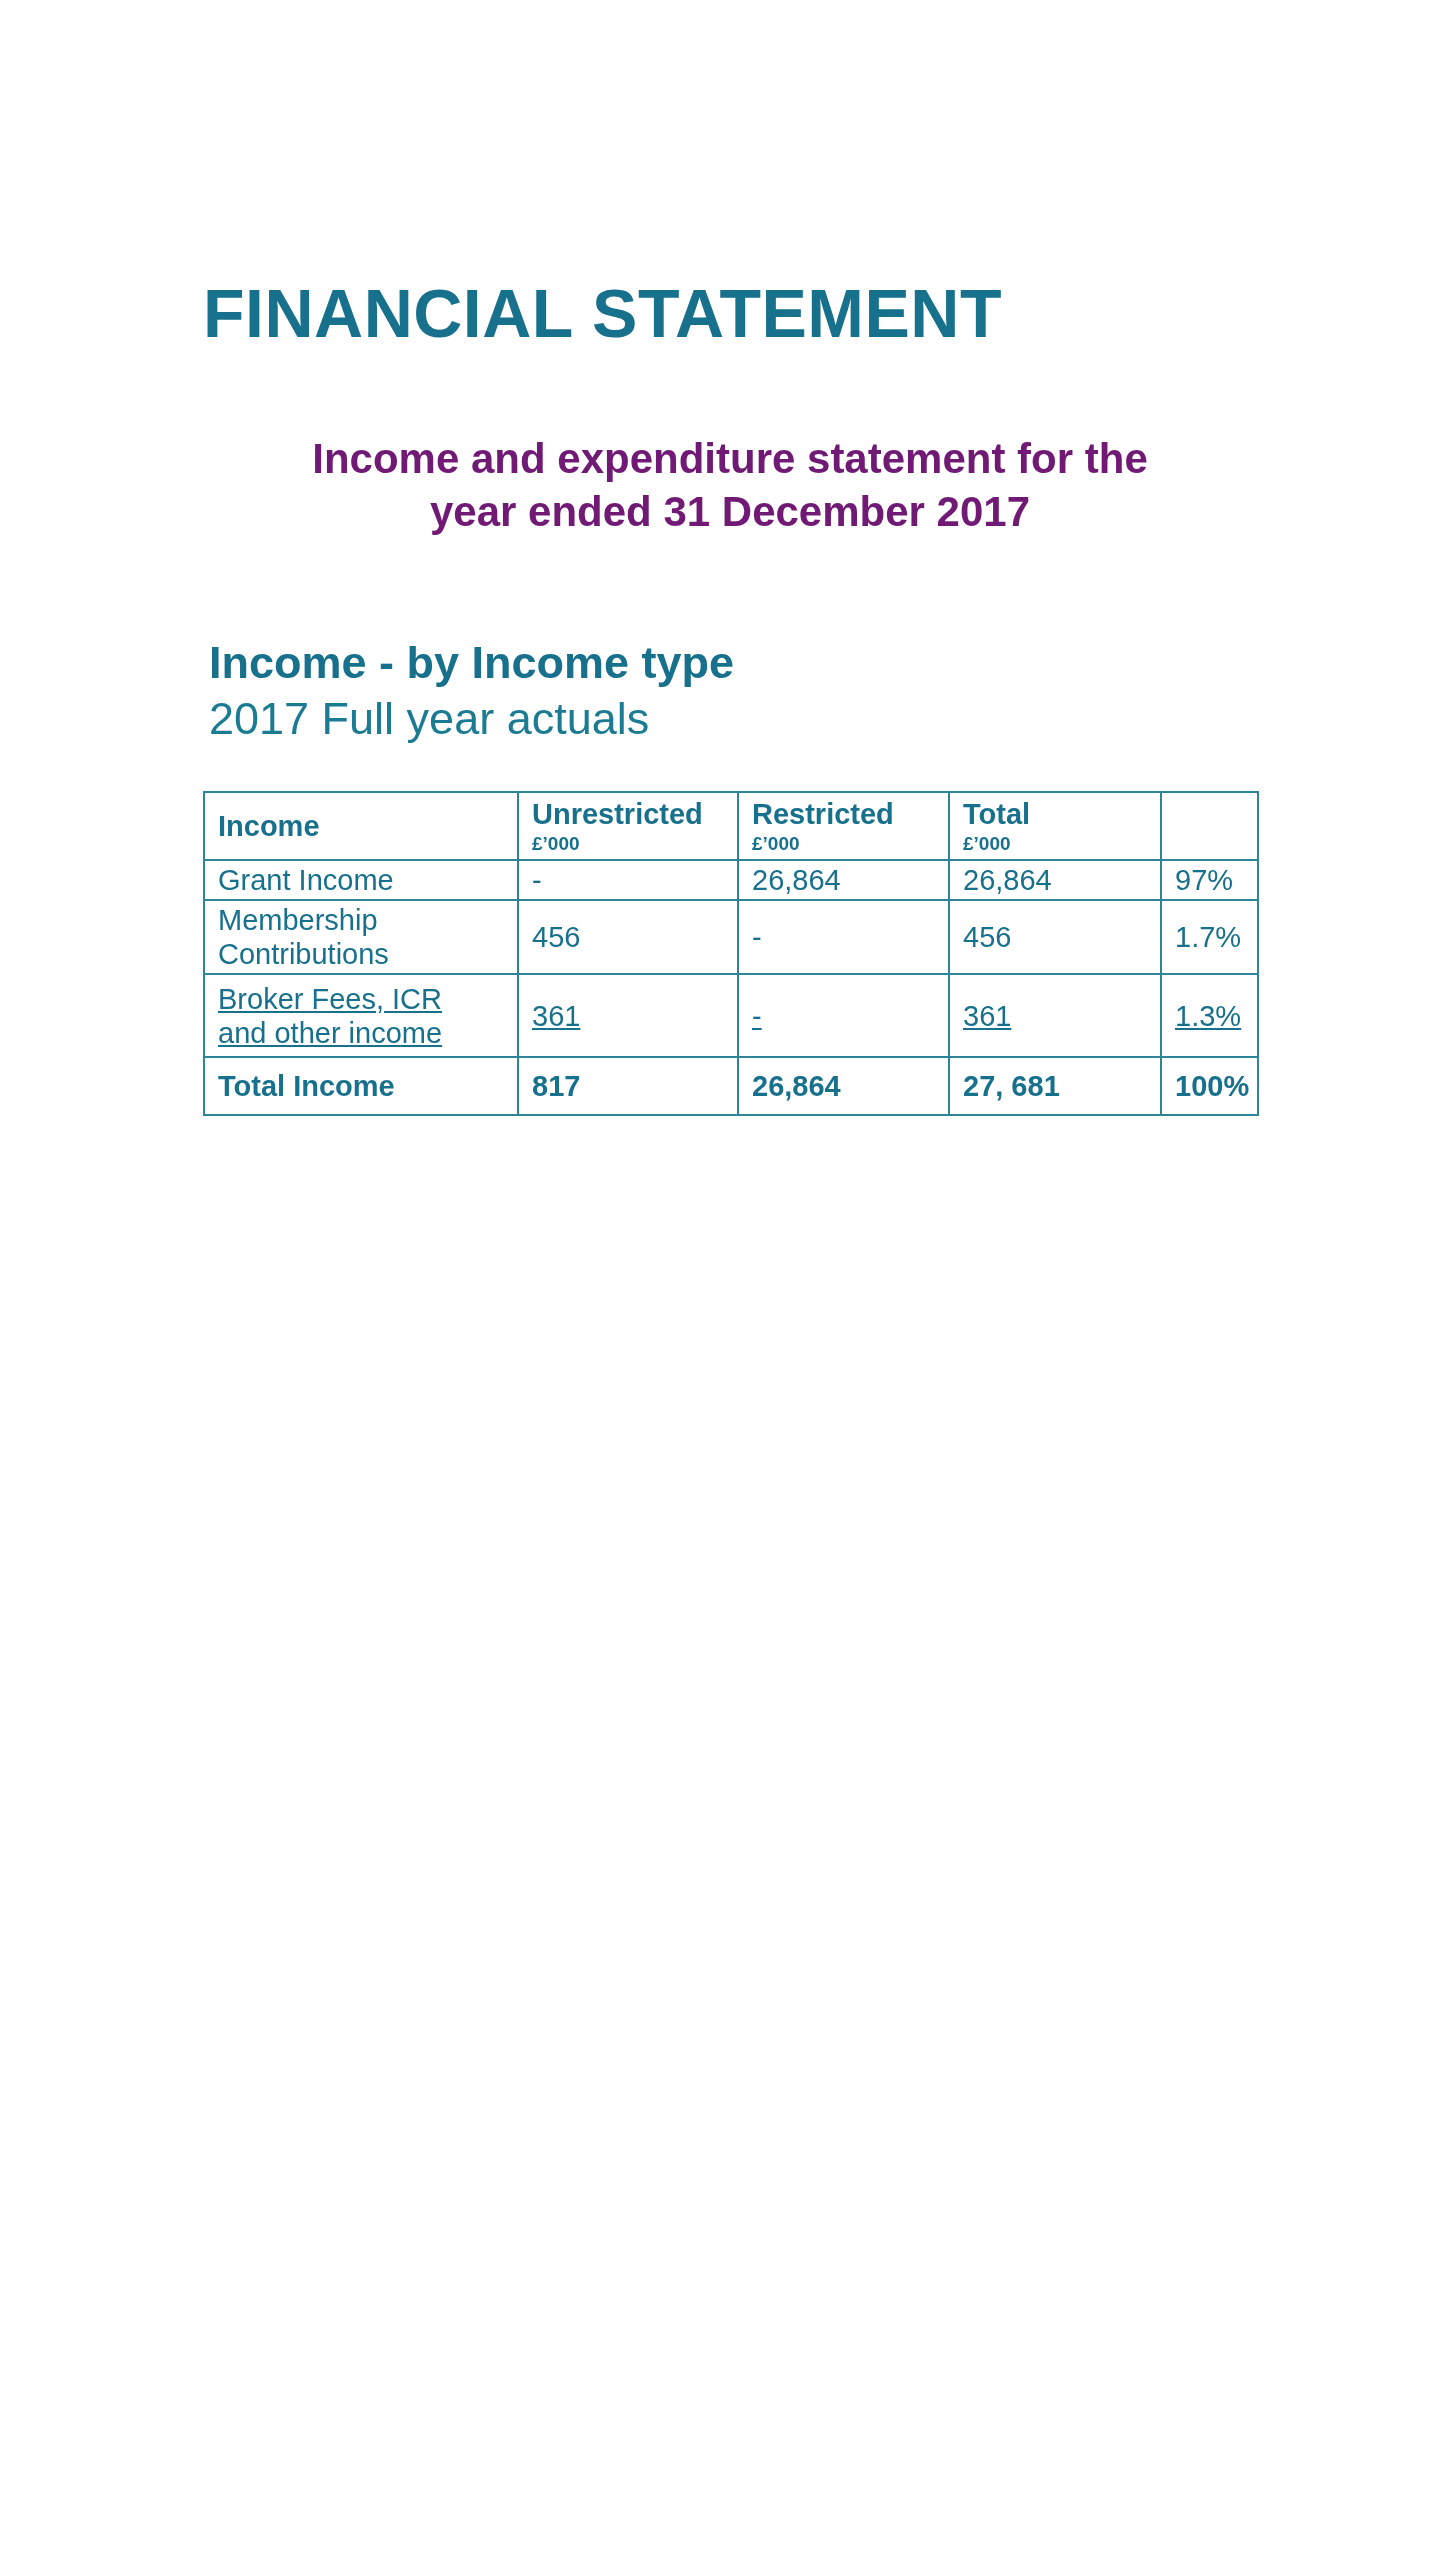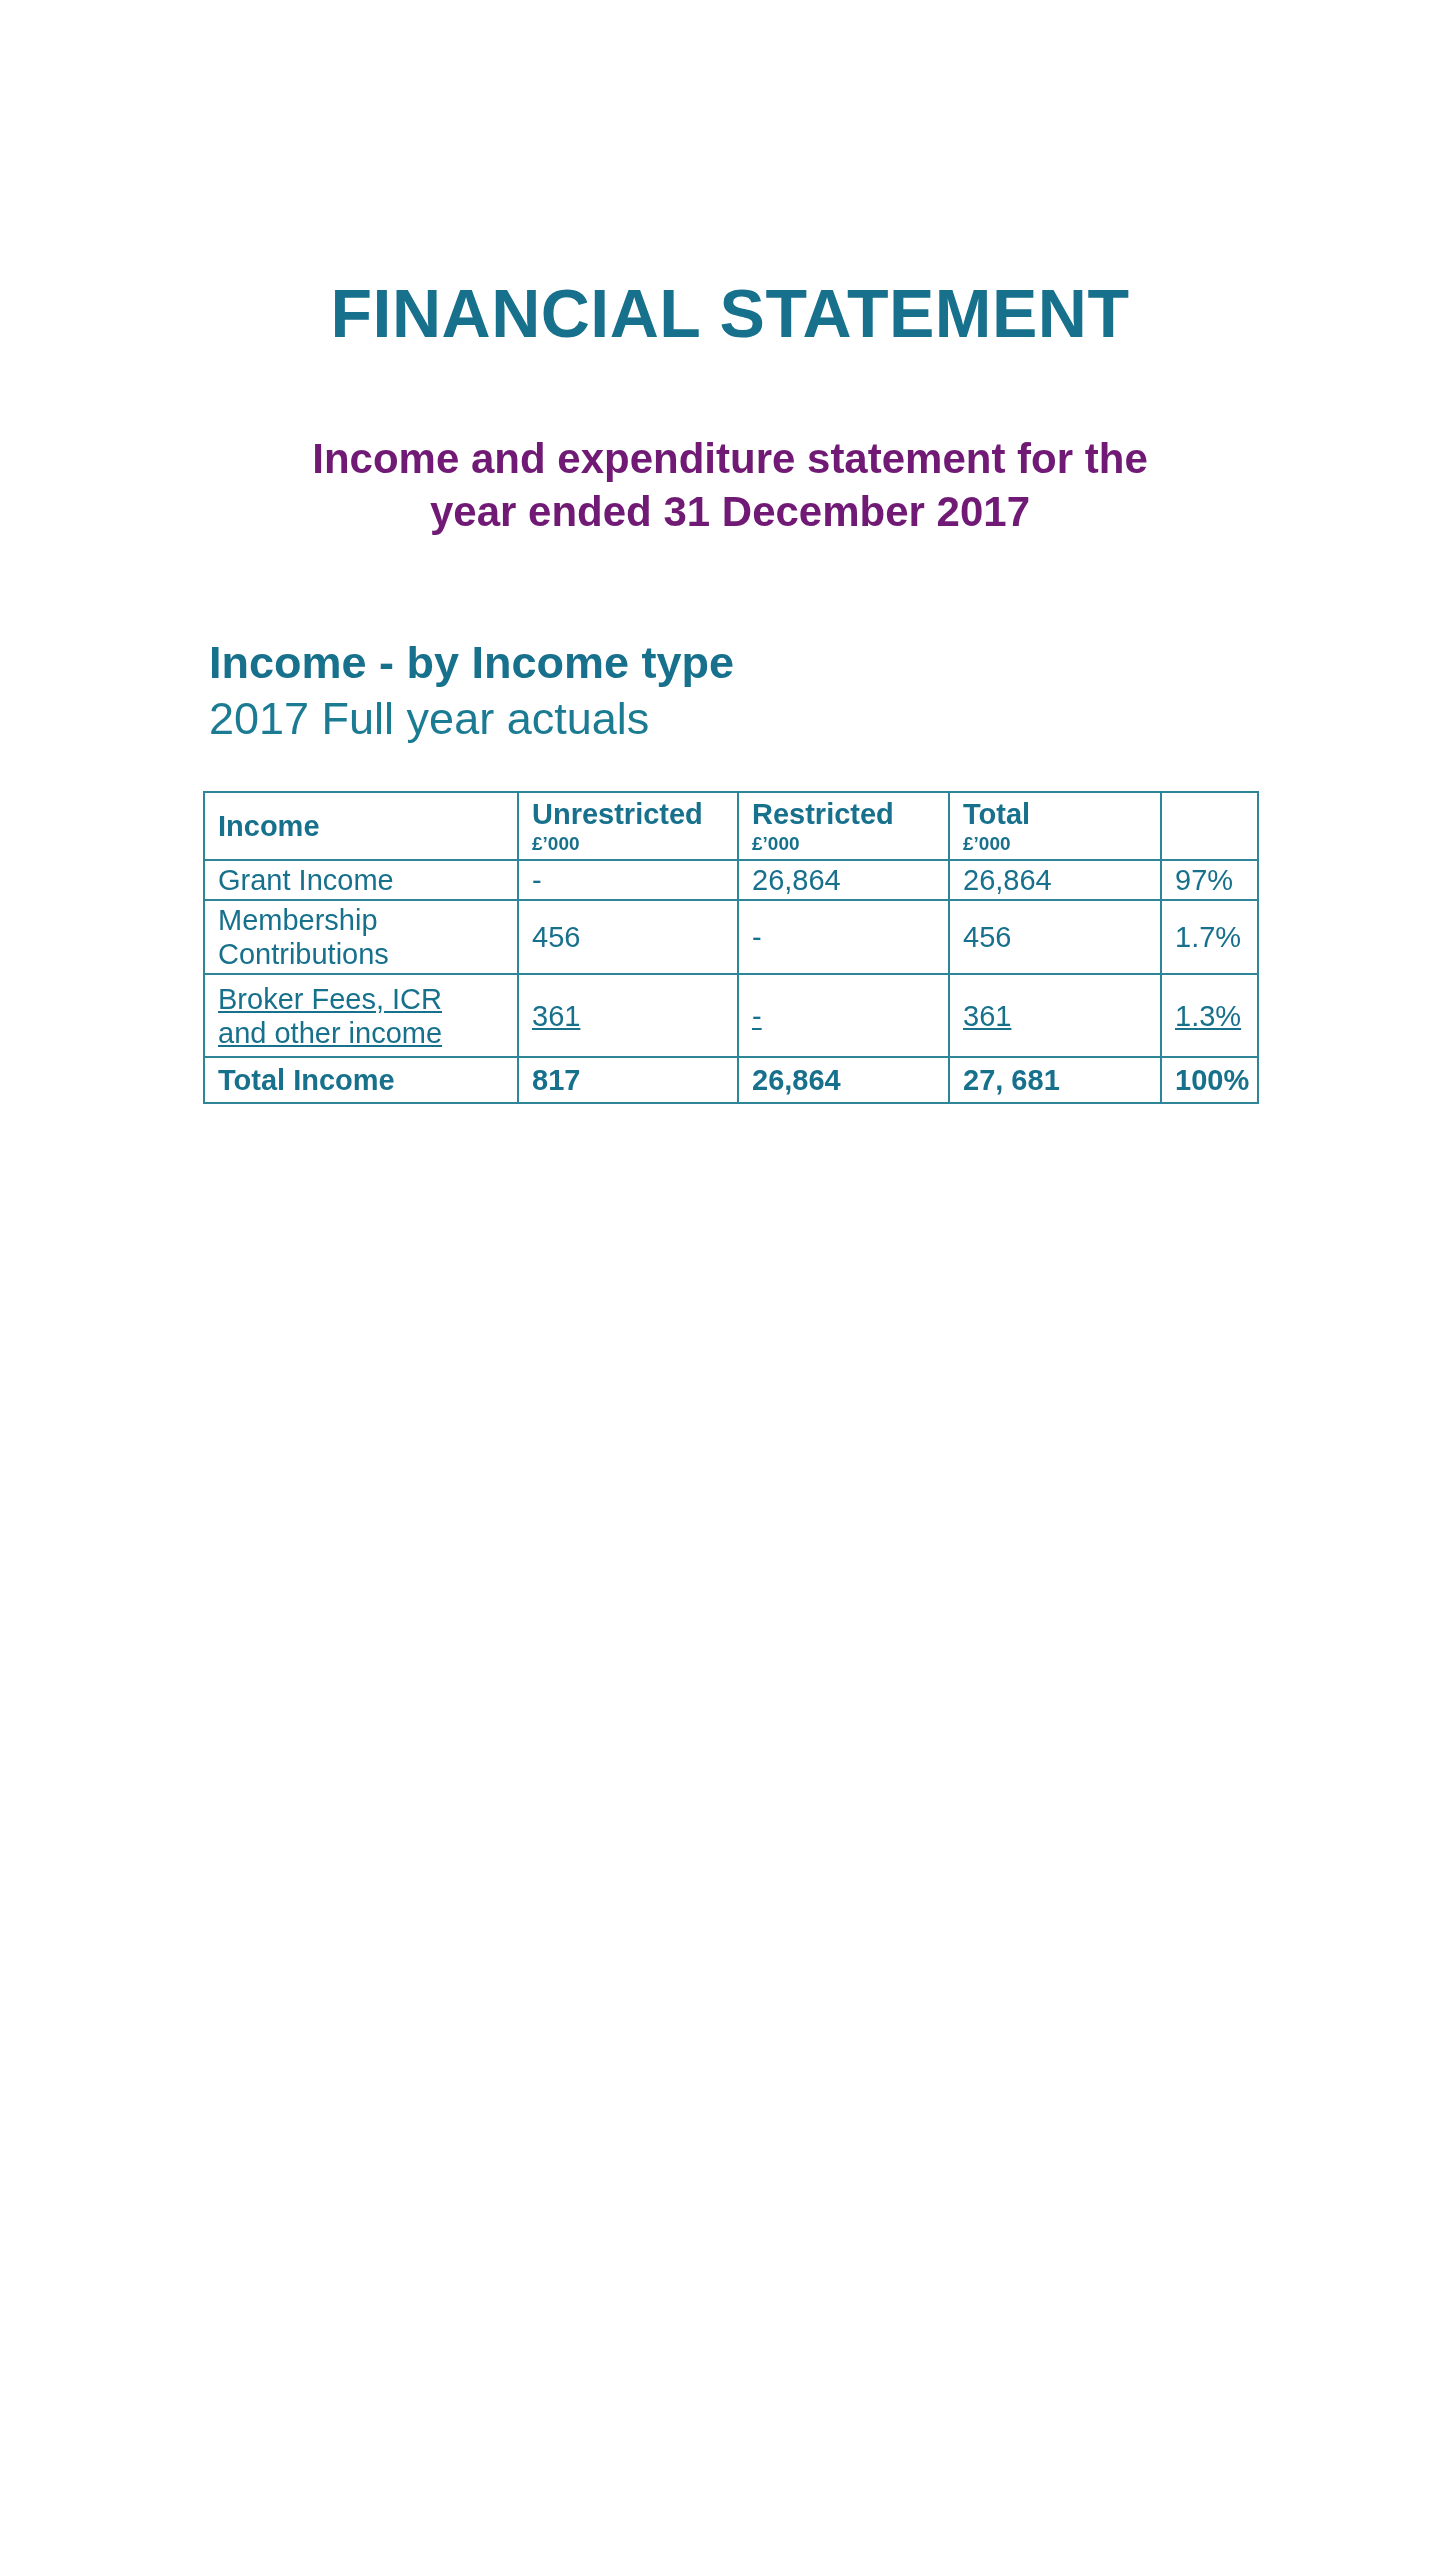--- a/index.html
+++ b/index.html
@@ -13,21 +13,20 @@
   }
   .content {
     width: 1054px;
     margin-left: 203px;
   }
   .doc-title {
     margin-top: 279px;
     font-size: 68px;
     line-height: 68px;
     font-weight: 700;
-    text-align: center;
     color: #17708c;
     letter-spacing: 0.5px;
   }
   .doc-subtitle {
     margin-top: 85px;
     text-align: center;
     font-weight: 700;
     font-size: 42px;
     line-height: 53px;
     color: #701a75;
@@ -76,21 +75,21 @@
   }
   .income-table tbody td {
     font-size: 29px;
     line-height: 34px;
     font-weight: 400;
   }
   .income-table tbody td.wrap { white-space: pre-line; }
   .income-table tr.row-1 { height: 36px; }
   .income-table tr.row-2 { height: 56px; }
   .income-table tr.row-3 { height: 83px; text-decoration: underline; }
-  .income-table tr.total-row { height: 46px; }
+  .income-table tr.total-row { height: 58px; }
   .income-table tr.total-row td { font-weight: 700; }
 </style>
 </head>
 <body>
 
 <div class="content">
 
   <h1 class="doc-title">FINANCIAL STATEMENT</h1>
 
   <div class="doc-subtitle">

